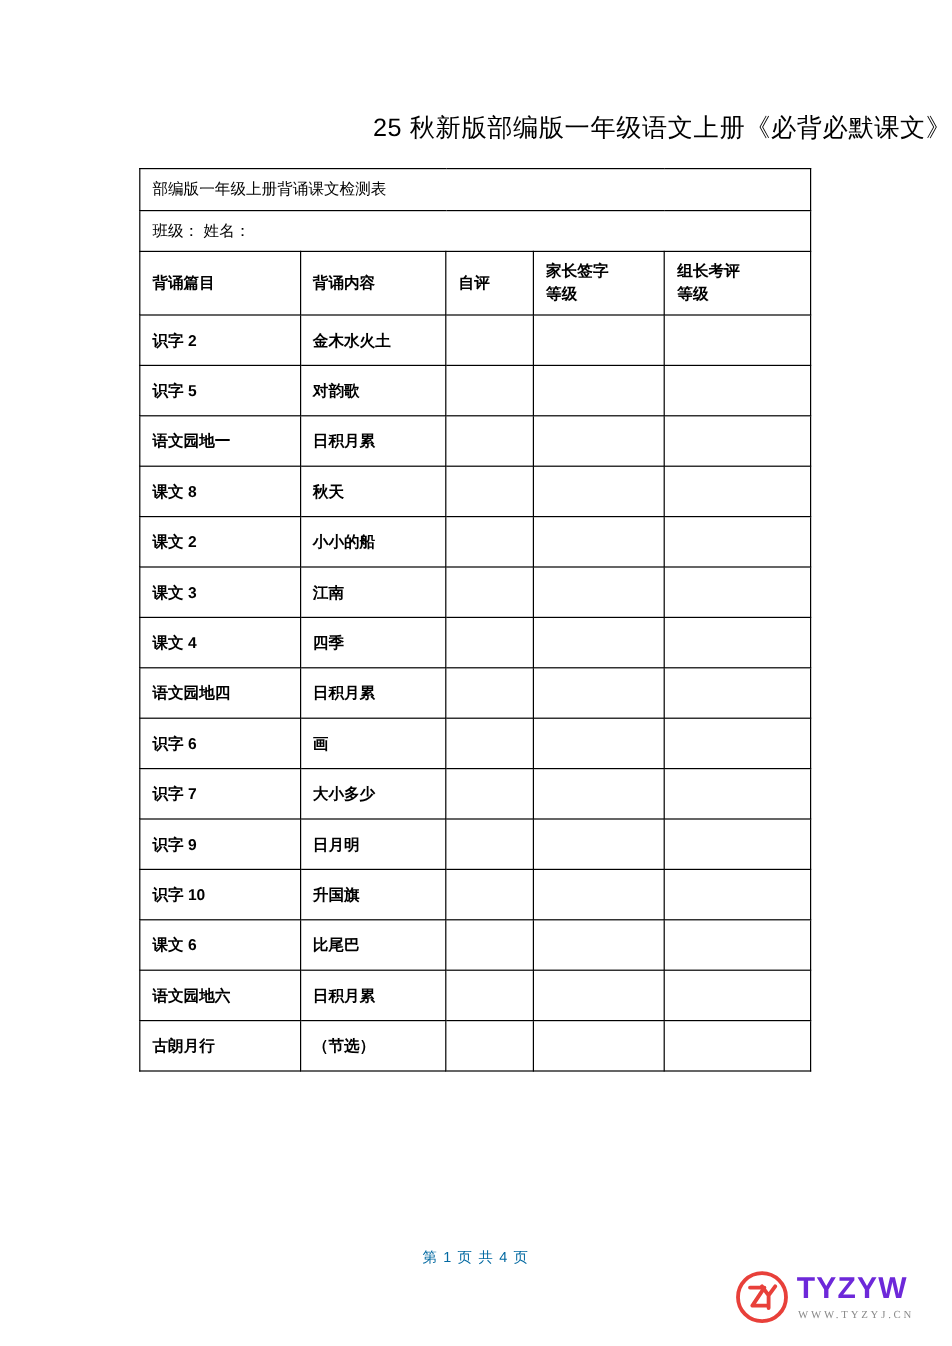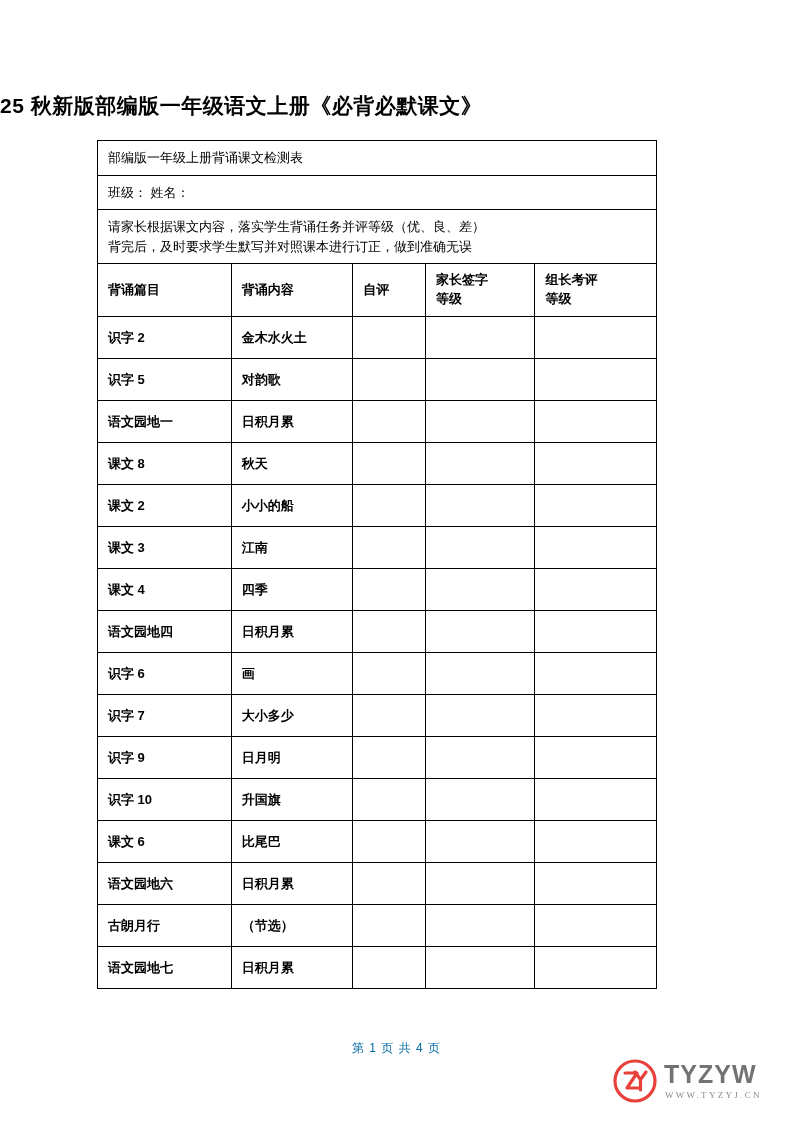--- a/index.html
+++ b/index.html
@@ -19,30 +19,30 @@
     position: absolute;
     top: 0; left: 0;
     width: 793px;
     height: 1122px;
   }
   .doc-title {
     position: absolute;
     top: 92px;
     left: 0;
     width: 793px;
-    text-align: left;
+    text-align: right;
     font-size: 21px;
-    font-weight: bold;
+    font-weight: normal;
     font-family: "Liberation Sans", "DejaVu Sans", sans-serif;
     letter-spacing: 0.5px;
   }
   table.main {
     position: absolute;
     top: 140px;
-    left: 97px;
+    left: 116px;
     width: 560px;
     border-collapse: collapse;
     table-layout: fixed;
     padding-left: 28px;
   }
   table.main td {
     border: 1px solid #000000;
     padding: 7px 8px 7px 10px;
     font-size: 13px;
     font-family: "Liberation Sans", "DejaVu Sans", sans-serif;
@@ -102,21 +102,21 @@
     width: 46px;
     height: 46px;
   }
   .wm-text {
     position: absolute;
     left: 52px;
     top: 2px;
     font-family: "Liberation Sans", "DejaVu Sans", sans-serif;
     font-size: 25px;
     font-weight: bold;
-    color: #737373;
+    color: #6d28d9;
     letter-spacing: 1px;
   }
   .wm-sub {
     position: absolute;
     left: 53px;
     top: 32px;
     font-family: Liberation Serif, serif;
     font-size: 9px;
     color: #8a8a8a;
     letter-spacing: 2.3px;
@@ -136,26 +136,20 @@
       <col class="col-c">
       <col class="col-d">
       <col class="col-e">
     </colgroup>
     <tbody>
       <tr>
         <td class="head-line" colspan="5">部编版一年级上册背诵课文检测表</td>
       </tr>
       <tr>
         <td class="head-line" colspan="5">班级：        姓名：</td>
-      </tr>
-      <tr>
-        <td class="instr" colspan="5">
-          <div>请家长根据课文内容，落实学生背诵任务并评等级（优、良、差）</div>
-          <div>背完后，及时要求学生默写并对照课本进行订正，做到准确无误</div>
-        </td>
       </tr>
       <tr class="header-row">
         <td>背诵篇目</td>
         <td>背诵内容</td>
         <td>自评</td>
         <td class="two-line">
           <div>家长签字</div>
           <div>等级</div>
         </td>
         <td class="two-line">
@@ -262,27 +256,20 @@
         <td></td>
         <td></td>
       </tr>
       <tr class="data-row">
         <td>古朗月行</td>
         <td class="content">（节选）</td>
         <td></td>
         <td></td>
         <td></td>
       </tr>
-      <tr class="data-row">
-        <td>语文园地七</td>
-        <td class="content">日积月累</td>
-        <td></td>
-        <td></td>
-        <td></td>
-      </tr>
     </tbody>
   </table>
 
   <div class="footer">第 1 页 共 4 页</div>
 
   <div class="watermark">
     <svg class="wm-logo" viewBox="0 0 46 46">
       <circle cx="23" cy="23" r="20" fill="none" stroke="#e8403a" stroke-width="3.2"></circle>
       <path d="M13 15 L25 15 L15 30 L27 30" fill="none" stroke="#e8403a" stroke-width="3.2" stroke-linecap="round" stroke-linejoin="round"></path>
       <path d="M23 14 L28.5 21.5 L34 14 M28.5 21.5 L28.5 32" fill="none" stroke="#e8403a" stroke-width="3.2" stroke-linecap="round" stroke-linejoin="round"></path>

